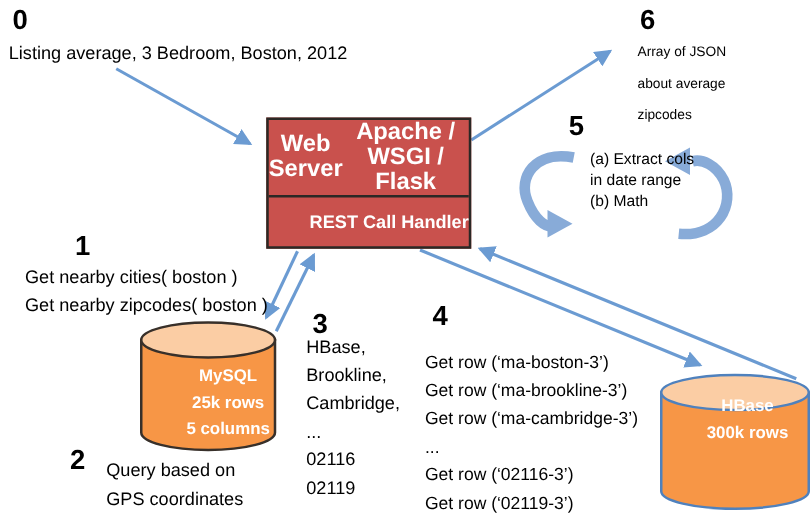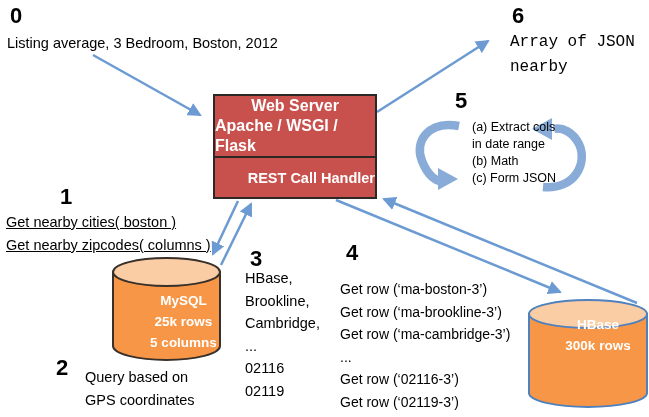--- a/index.html
+++ b/index.html
@@ -13,47 +13,47 @@
     border-right:1px solid #d9d9d9;
   }
   #wires{position:absolute;left:0;top:0;z-index:1;}
   .txt{position:absolute;z-index:3;white-space:nowrap;}
   .step-num{
     position:absolute;z-index:3;
     font-size:22px;font-weight:bold;color:#000;
   }
   .body-text{font-size:14.5px;line-height:22.5px;}
   .cycle-text{font-size:12.5px;line-height:17px;}
-  .t6{font-size:16px;line-height:25px;font-family:Liberation Mono, monospace;}
+  .t6{font-size:11px;line-height:25px;}
   
   #server-box{
     position:absolute;z-index:2;
     left:213px;top:94px;width:164px;height:105px;
     background:#c9514d;
     border:2px solid #2b2825;
     box-sizing:border-box;
     display:flex;flex-direction:column;
   }
   #server-top{
     flex:0 0 45px;
     border-bottom:2px solid #2b2825;
-    display:flex;flex-direction:column;justify-content:center;align-items:center;
-    color:#fff;font-weight:bold;font-size:16px;line-height:20px;
+    display:flex;flex-direction:row;justify-content:center;align-items:center;
+    color:#fff;font-weight:bold;font-size:19px;line-height:20px;text-align:center;
   }
   #server-bottom{
     flex:1;
     display:flex;justify-content:flex-end;align-items:center;
     color:#fff;font-weight:bold;font-size:14.5px;
   }
   .db-label{
     position:absolute;z-index:3;
     color:#fff;font-weight:bold;font-size:13.5px;line-height:21px;
     text-align:center;
   }
-  #mysql-label{left:130px;top:290px;width:107px;}
+  #mysql-label{left:113px;top:290px;width:107px;padding-left:16px;}
   #hbase-label{left:529px;top:314px;width:138px;}
 </style>
 </head>
 <body>
 
 <div id="stage">
 
   <svg id="wires" width="649" height="417" viewBox="0 0 649 417">
     <defs>
       <marker id="ah" viewBox="0 0 10 10" refX="8.5" refY="5" markerWidth="5.5" markerHeight="5.5" orient="auto-start-reverse">
@@ -83,45 +83,45 @@
       <ellipse cx="588" cy="314" rx="59" ry="14" fill="#fbcda4" stroke="#4f81bd" stroke-width="2"></ellipse>
     </g>
   </svg>
 
   <div class="step-num" style="left:10px;top:3px;">0</div>
   <div class="txt body-text" style="left:7px;top:32px;">Listing average, 3 Bedroom, Boston, 2012</div>
 
   <div class="step-num" style="left:512px;top:3px;">6</div>
   <div class="txt t6" style="left:510px;top:30px;">
     <div>Array of JSON</div>
-    <div>nearby</div>
+    <div>about average</div>
+    <div>zipcodes</div>
   </div>
 
   <div class="step-num" style="left:455px;top:88px;">5</div>
   <div class="txt cycle-text" style="left:472px;top:119px;">
     <div>(a) Extract cols</div>
     <div>in date range</div>
     <div>(b) Math</div>
-    <div>(c) Form JSON</div>
   </div>
 
   <div id="server-box">
     <div id="server-top">
       <div>Web Server</div>
       <div>Apache / WSGI / Flask</div>
     </div>
     <div id="server-bottom">
       <div>REST Call Handler</div>
     </div>
   </div>
 
   <div class="step-num" style="left:60px;top:184px;">1</div>
-  <div class="txt body-text" style="left:6px;top:211px;text-decoration:underline;">
+  <div class="txt body-text" style="left:20px;top:211px;">
     <div>Get nearby cities( boston )</div>
-    <div>Get nearby zipcodes( columns )</div>
+    <div>Get nearby zipcodes( boston )</div>
   </div>
 
   <div id="mysql-label" class="db-label">
     <div>MySQL</div>
     <div>25k rows</div>
     <div>5 columns</div>
   </div>
 
   <div class="step-num" style="left:56px;top:355px;">2</div>
   <div class="txt body-text" style="left:85px;top:366px;">

